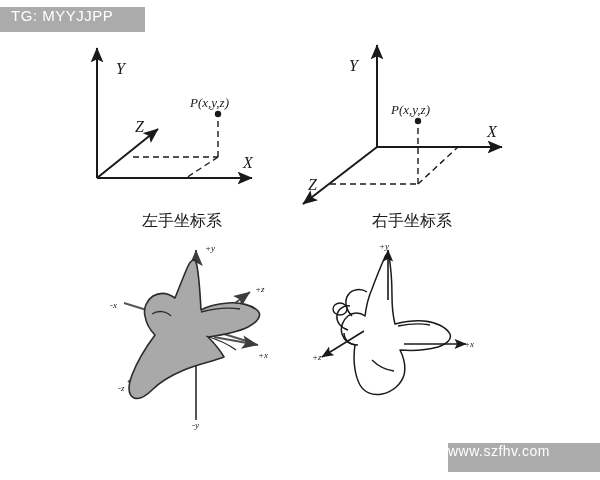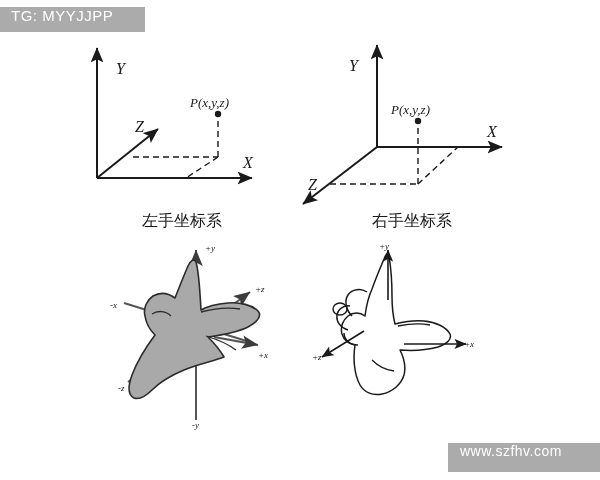--- a/index.html
+++ b/index.html
@@ -38,21 +38,20 @@
     height: 25px;
     padding-left: 11px;
     box-sizing: border-box;
     font-size: 15px;
   }
   #watermark-badge {
     left: 448px;
     top: 443px;
     width: 152px;
     height: 29px;
-    padding-left: 12px;
     box-sizing: border-box;
     font-size: 14px;
   }
   svg { display: block; }
   #diagram-layer {
     position: absolute;
     left: 0; top: 0;
   }
   .cap {
     font-family: "Liberation Serif", "DejaVu Serif", serif;

